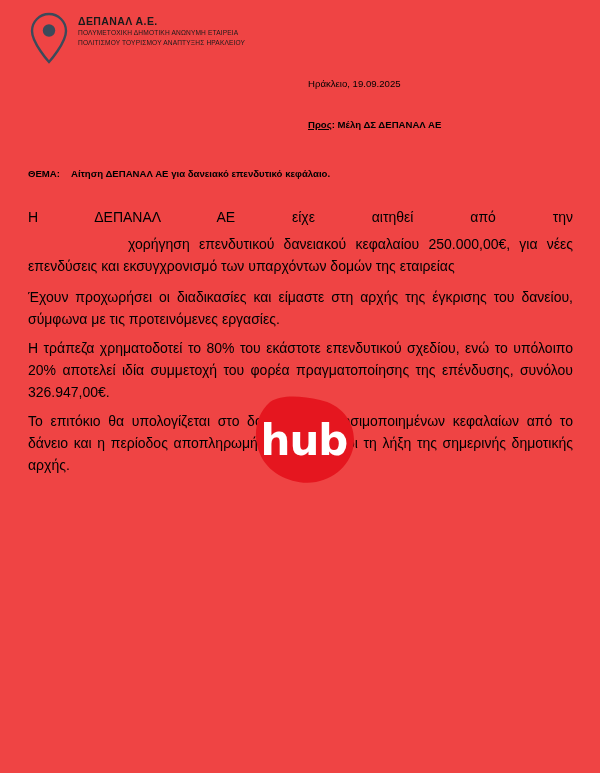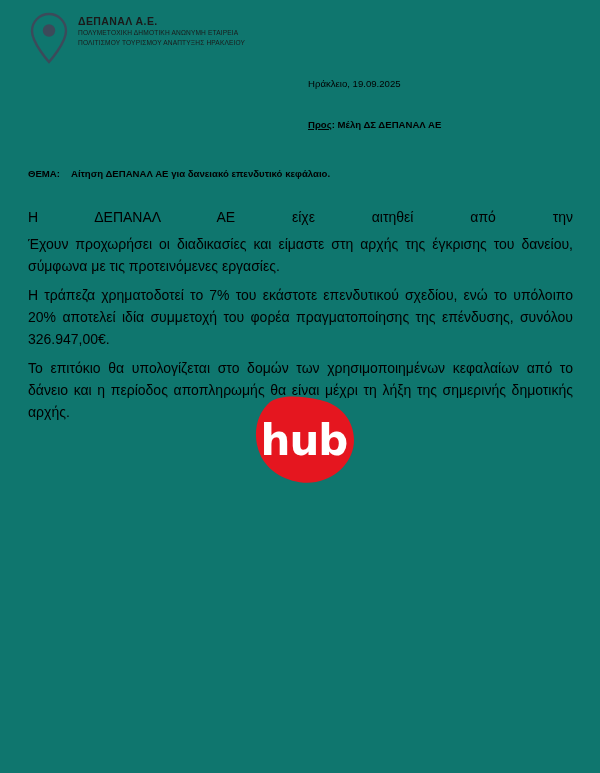--- a/index.html
+++ b/index.html
@@ -13,21 +13,21 @@
     position: relative;
     font-family: "Liberation Sans", sans-serif;
     color: #000000;
     overflow: hidden;
   }
   .page {
     position: absolute;
     left: 0; top: 0;
     width: 600px;
     height: 773px;
-    background: #0f766e;
+    background: #ef4444;
   }
 
   
   .letterhead {
     position: absolute;
     left: 28px;
     top: 12px;
     width: 320px;
     display: flex;
     align-items: flex-start;
@@ -172,22 +172,23 @@
   <div class="recipient">
     <span class="lbl">Προς</span><span>: Μέλη ΔΣ ΔΕΠΑΝΑΛ ΑΕ</span>
   </div>
 
   <div class="subject">
     <span class="s-lbl">ΘΕΜΑ:</span><span>Αίτηση ΔΕΠΑΝΑΛ ΑΕ για δανειακό επενδυτικό κεφάλαιο.</span>
   </div>
 
   <div class="body-block">
     <p class="para p1">Η ΔΕΠΑΝΑΛ ΑΕ είχε αιτηθεί από την</p>
+    <p class="para gap-1"><span class="indent-run"></span><span>χορήγηση επενδυτικού δανειακού κεφαλαίου 250.000,00€, για νέες επενδύσεις και εκσυγχρονισμό των υπαρχόντων δομών της εταιρείας</span></p>
     <p class="para gap-2">Έχουν προχωρήσει οι διαδικασίες και είμαστε στη αρχής της έγκρισης του δανείου, σύμφωνα με τις προτεινόμενες εργασίες.</p>
-    <p class="para gap-2">Η τράπεζα χρηματοδοτεί το 7% του εκάστοτε επενδυτικού σχεδίου, ενώ το υπόλοιπο 20% αποτελεί ιδία συμμετοχή του φορέα πραγματοποίησης της επένδυσης, συνόλου 326.947,00€.</p>
+    <p class="para gap-2">Η τράπεζα χρηματοδοτεί το 80% του εκάστοτε επενδυτικού σχεδίου, ενώ το υπόλοιπο 20% αποτελεί ιδία συμμετοχή του φορέα πραγματοποίησης της επένδυσης, συνόλου 326.947,00€.</p>
     <p class="para">Το επιτόκιο θα υπολογίζεται στο δομών των χρησιμοποιημένων κεφαλαίων από το δάνειο και η περίοδος αποπληρωμής θα είναι μέχρι τη λήξη της σημερινής δημοτικής αρχής.</p>
   </div>
 
   <div class="signoff">Με εκτίμηση</div>
 
   <div class="watermark">
     <div class="wm-shape">
       <svg width="108" height="92" viewBox="0 0 108 92" xmlns="http://www.w3.org/2000/svg">
         <path d="M20 6 C6 18 2 40 10 58 C18 78 44 90 66 86 C88 82 104 64 104 44 C104 24 90 8 70 4 C52 0 32 -2 20 6 Z" fill="#e5161f"></path>
       </svg>

